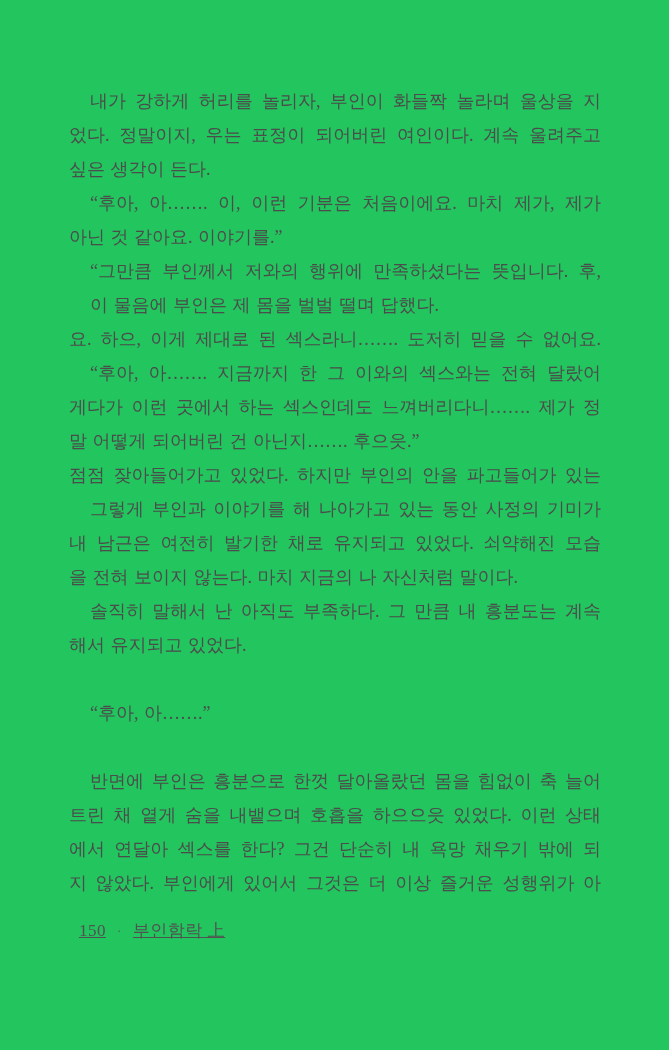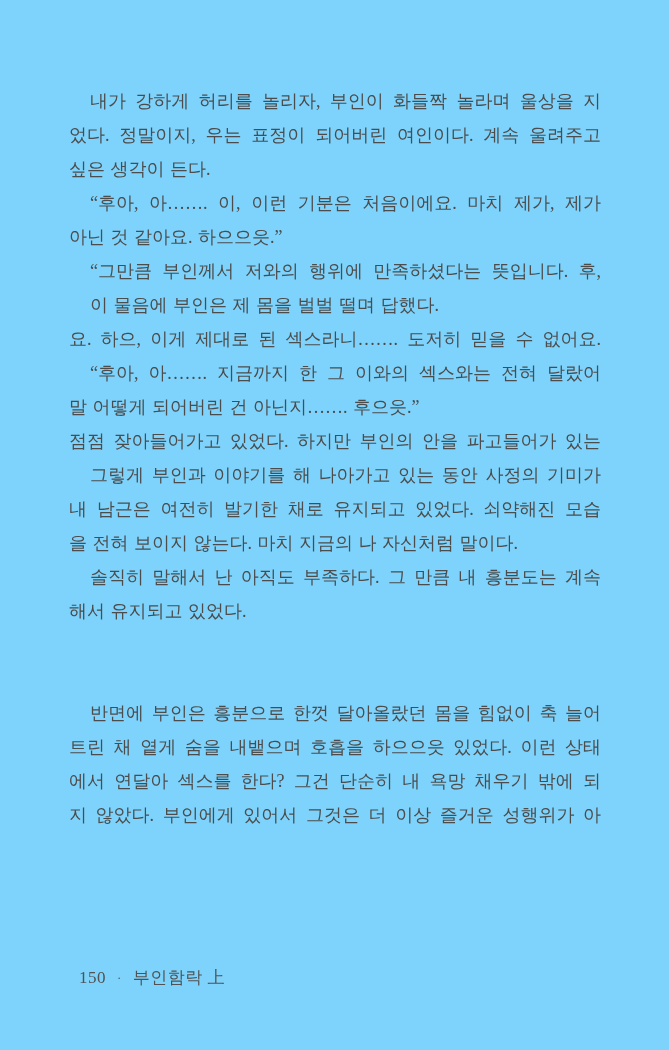--- a/index.html
+++ b/index.html
@@ -5,21 +5,21 @@
   html, body {
     margin: 0;
     padding: 0;
     background: #e9e9e9;
   }
   .page {
     position: relative;
     width: 669px;
     height: 1050px;
     margin: 0 auto;
-    background: #7dd3fc;
+    background: #22c55e;
     font-family: "Liberation Serif", "DejaVu Serif", serif;
     color: #4c4c4c;
     overflow: hidden;
   }
   .text-block {
     position: absolute;
     left: 69px;
     top: 84px;
     width: 532px;
   }
@@ -40,57 +40,60 @@
   .line.last {
     text-align-last: left;
     -moz-text-align-last: left;
   }
   .line.blank {
     height: 34px;
   }
   .footer {
     position: absolute;
     left: 79px;
-    top: 963px;
+    top: 919px;
     font-size: 17px;
-    line-height: 29px;
+    line-height: 24px;
     color: #525252;
     letter-spacing: 0.5px;
+    text-decoration: underline;
   }
   .footer .sep {
     display: inline-block;
     margin: 0 11px;
     font-size: 13px;
     vertical-align: 1px;
     color: #5a5a5a;
   }
 </style>
 </head>
 <body>
 
 <div class="page">
 
   <div class="text-block" id="text-block">
       <div class="line first">내가 강하게 허리를 놀리자, 부인이 화들짝 놀라며 울상을 지</div>
       <div class="line">었다. 정말이지, 우는 표정이 되어버린 여인이다. 계속 울려주고</div>
       <div class="line last">싶은 생각이 든다.</div>
       <div class="line first">“후아, 아……. 이, 이런 기분은 처음이에요. 마치 제가, 제가</div>
-      <div class="line last">아닌 것 같아요. 하으으읏.”</div>
+      <div class="line last">아닌 것 같아요. 이야기를.”</div>
       <div class="line first">“그만큼 부인께서 저와의 행위에 만족하셨다는 뜻입니다. 후,</div>
       <div class="line first last">이 물음에 부인은 제 몸을 벌벌 떨며 답했다.</div>
       <div class="line">요. 하으, 이게 제대로 된 섹스라니……. 도저히 믿을 수 없어요.</div>
       <div class="line first">“후아, 아……. 지금까지 한 그 이와의 섹스와는 전혀 달랐어</div>
+      <div class="line">게다가 이런 곳에서 하는 섹스인데도 느껴버리다니……. 제가 정</div>
       <div class="line last">말 어떻게 되어버린 건 아닌지……. 후으읏.”</div>
       <div class="line">점점 잦아들어가고 있었다. 하지만 부인의 안을 파고들어가 있는</div>
       <div class="line first">그렇게 부인과 이야기를 해 나아가고 있는 동안 사정의 기미가</div>
       <div class="line">내 남근은 여전히 발기한 채로 유지되고 있었다. 쇠약해진 모습</div>
       <div class="line last">을 전혀 보이지 않는다. 마치 지금의 나 자신처럼 말이다.</div>
       <div class="line first">솔직히 말해서 난 아직도 부족하다. 그 만큼 내 흥분도는 계속</div>
       <div class="line last">해서 유지되고 있었다.</div>
       <div class="line blank"></div>
+      <div class="line first last">“후아, 아…….”</div>
       <div class="line blank"></div>
       <div class="line first">반면에 부인은 흥분으로 한껏 달아올랐던 몸을 힘없이 축 늘어</div>
       <div class="line">트린 채 옅게 숨을 내뱉으며 호흡을 하으으읏 있었다. 이런 상태</div>
       <div class="line">에서 연달아 섹스를 한다? 그건 단순히 내 욕망 채우기 밖에 되</div>
       <div class="line">지 않았다. 부인에게 있어서 그것은 더 이상 즐거운 성행위가 아</div>
     </div>
 
   <div class="footer">
     <span class="pg">150</span><span class="sep">·</span><span class="title">부인함락 上</span>
   </div>

